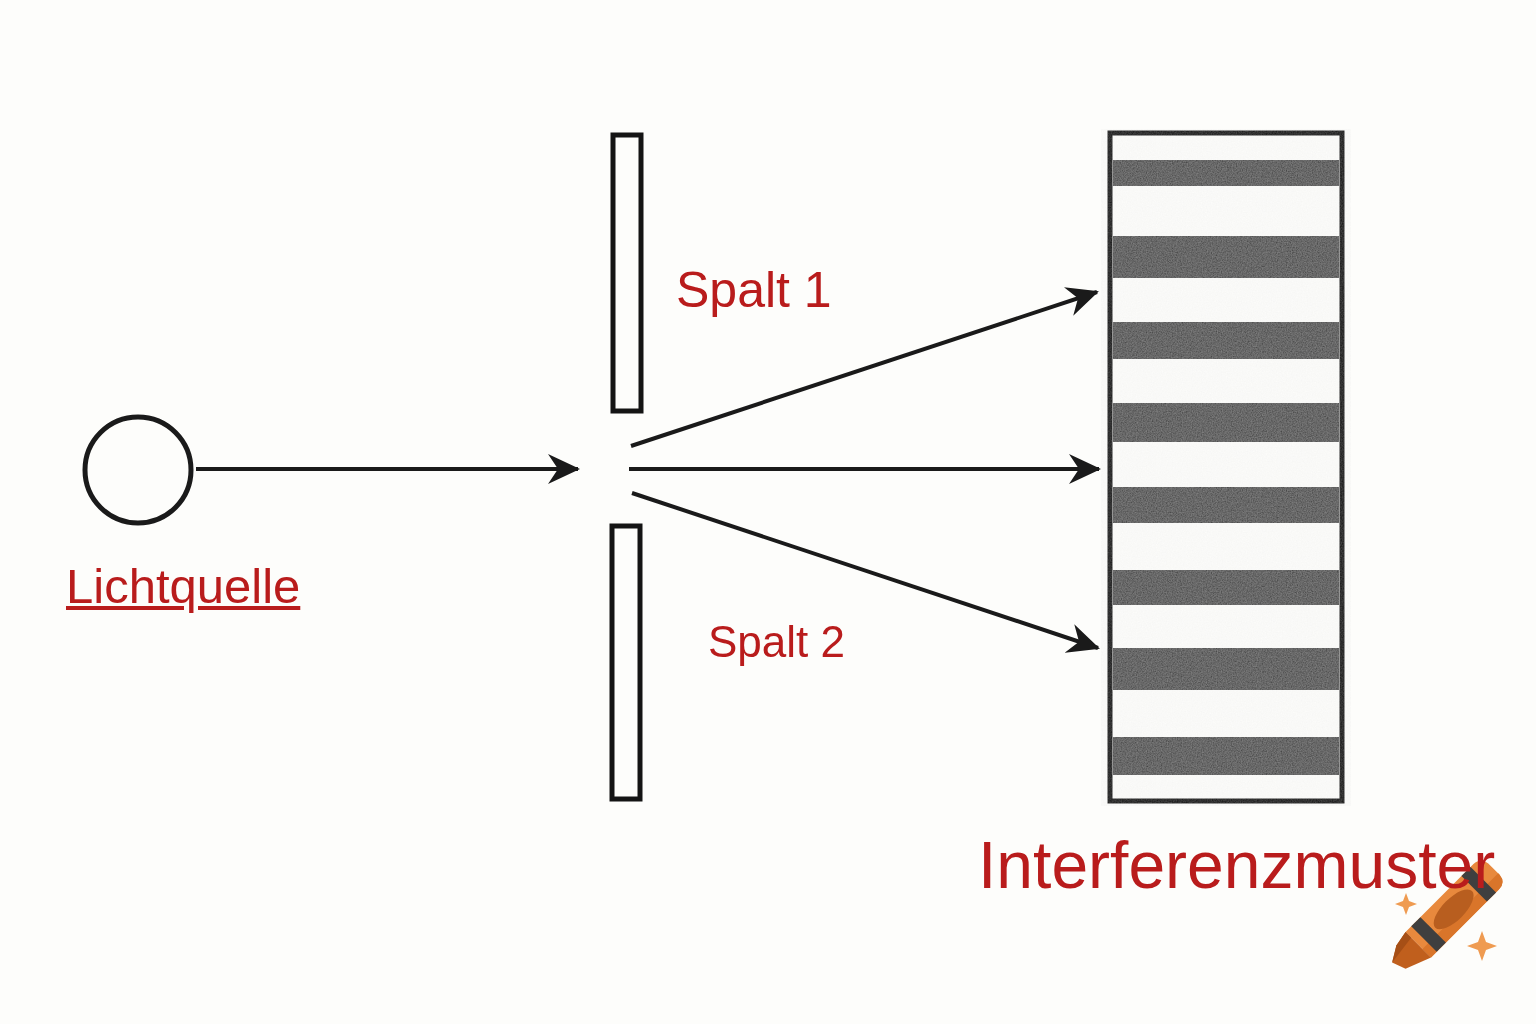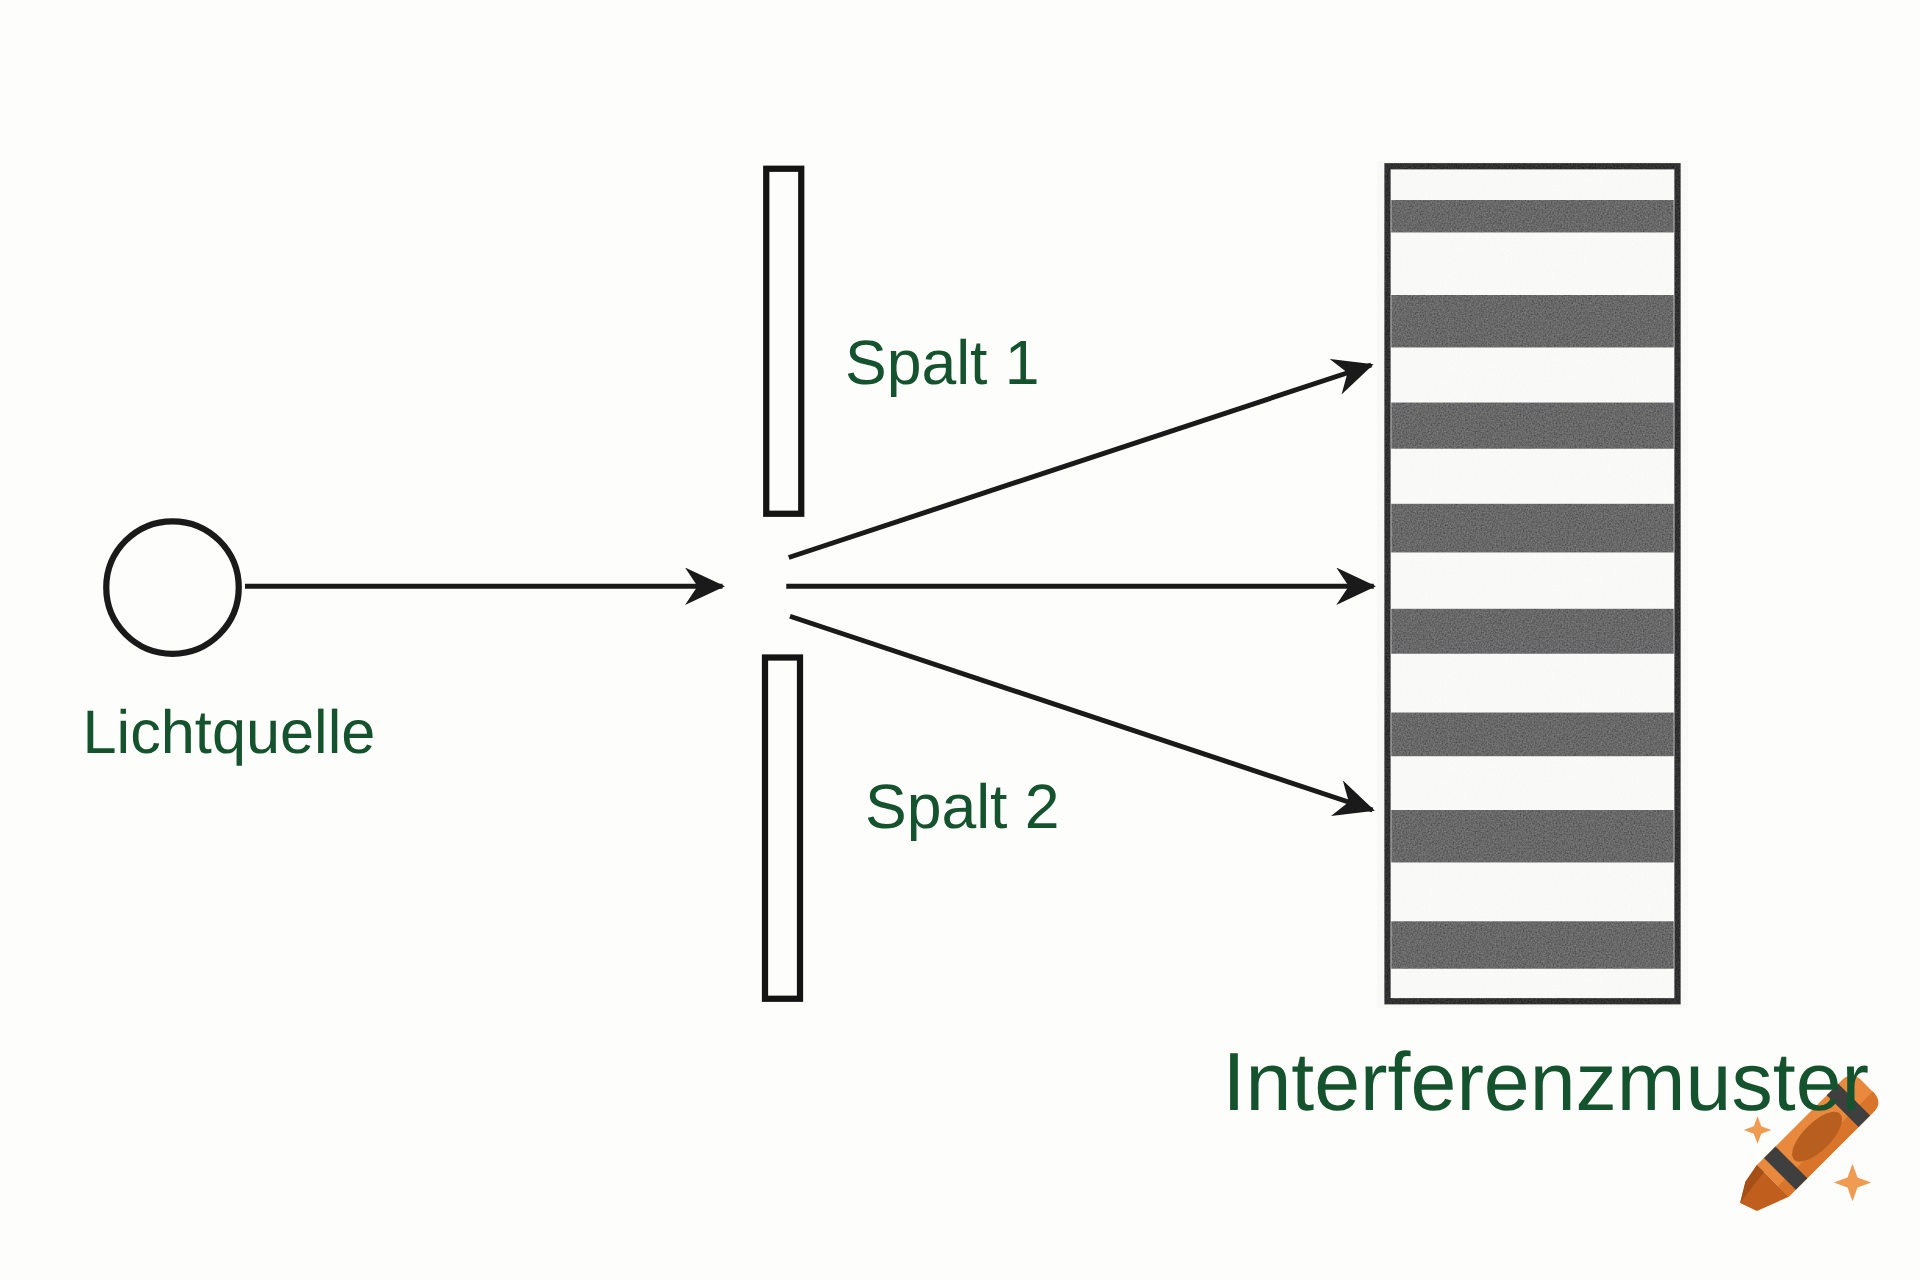--- a/index.html
+++ b/index.html
@@ -16,28 +16,28 @@
   }
   .geom {
     position: absolute;
     left: 0; top: 0;
     width: 1536px;
     height: 1024px;
     display: block;
   }
   .lbl {
     position: absolute;
-    color: #14532d;
+    color: #b91c1c;
     line-height: 1.1;
     white-space: nowrap;
     user-select: none;
   }
-  #lbl-source  { left: 66px;  top: 560px; font-size: 49px; }
+  #lbl-source  { left: 66px;  top: 560px; font-size: 49px; text-decoration: underline; }
   #lbl-slit1   { left: 676px; top: 263px; font-size: 50px; }
-  #lbl-slit2   { left: 692px; top: 618px; font-size: 50px; }
+  #lbl-slit2   { left: 708px; top: 618px; font-size: 44px; }
   #lbl-pattern { left: 978px; top: 829px; font-size: 66px; }
 </style>
 </head>
 <body>
 
 <div class="stage">
 
   <svg class="geom" viewBox="0 0 1536 1024" xmlns="http://www.w3.org/2000/svg">
     <defs>
       <marker id="ah" markerUnits="userSpaceOnUse" markerWidth="32" markerHeight="30" viewBox="0 0 16 15" refX="15" refY="7.5" orient="auto">

